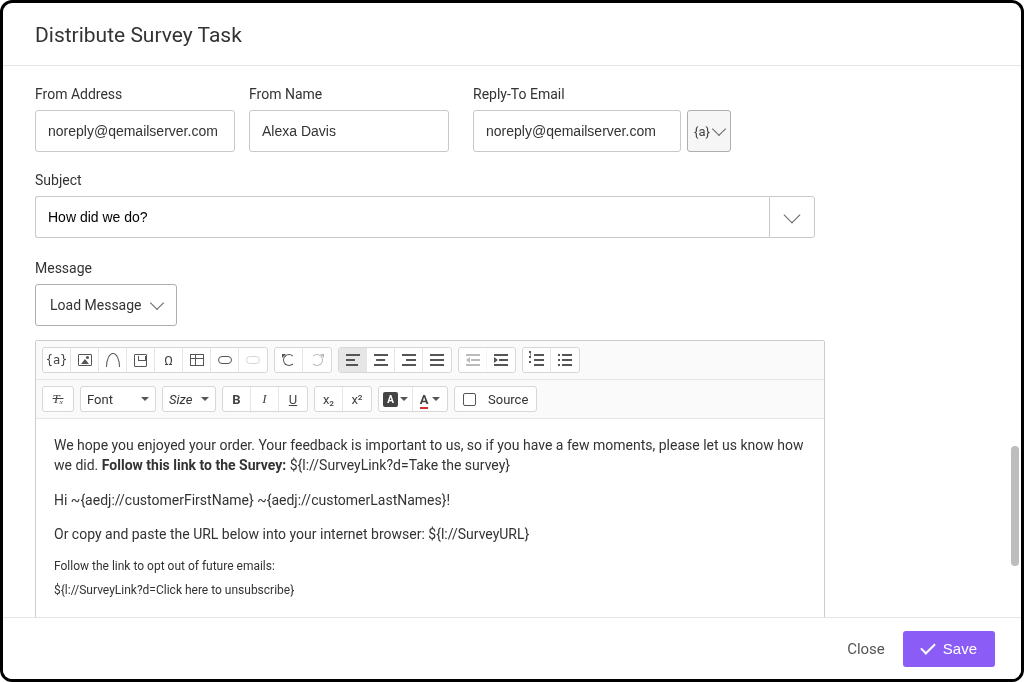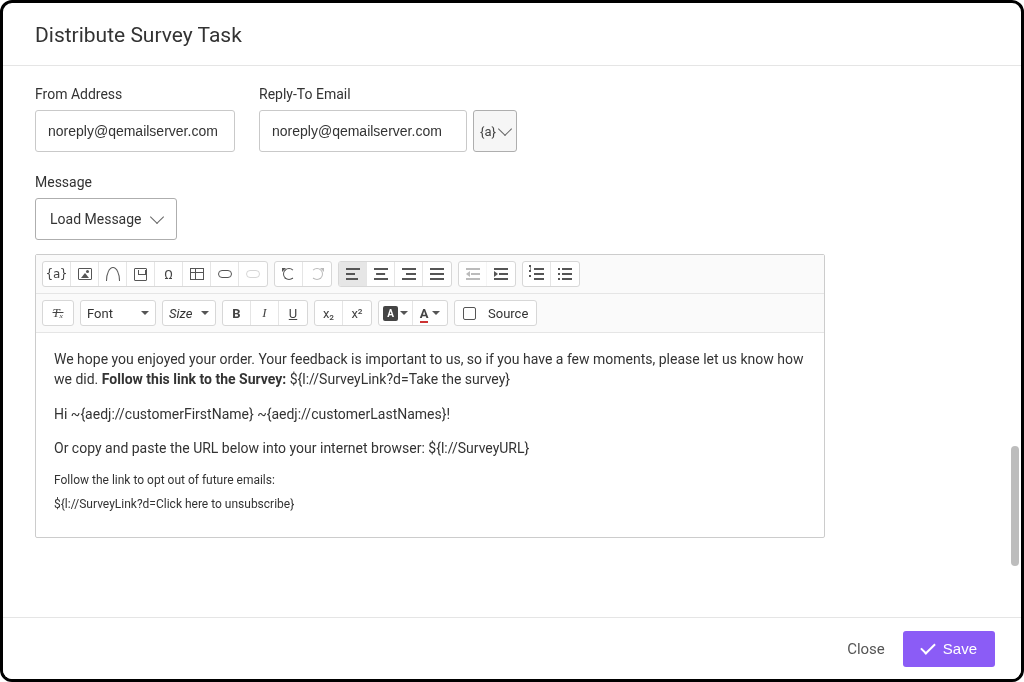--- a/index.html
+++ b/index.html
@@ -275,32 +275,45 @@
   <div class="header">Distribute Survey Task</div>
   <div class="divider"></div>
 
   <div class="body-area">
 
     <div class="row">
       <div class="field">
         <label class="field-label">From Address</label>
         <input class="text-input from-address" value="noreply@qemailserver.com" style="">
       </div>
+      <div class="field">
+        <label class="field-label">From Name</label>
+        <input class="text-input from-name" value="Alexa Davis" style="">
+      </div>
       <div class="field" style="margin-left:10px;justify-content:center;">
         <label class="field-label">Reply-To Email</label>
         <div style="display:flex;">
           <input class="text-input reply-to" value="noreply@qemailserver.com" style="">
           <div class="token-btn">
             <span>{a}</span>
             <span class="chev-down"></span>
           </div>
         </div>
       </div>
     </div>
 
+    <div class="subject-wrap">
+      <div class="field-label">Subject</div>
+      <div class="subject-row subject-row-width">
+        <input class="subject-input" value="How did we do?" style="">
+        <div class="subject-dd">
+          <span class="chev-down big"></span>
+        </div>
+      </div>
+    </div>
 
     <div class="message-section">
       <div class="field-label">Message</div>
       <div class="load-btn">
         <span>Load Message</span>
         <span class="chev-down"></span>
       </div>
 
       <div class="editor-frame">
 

